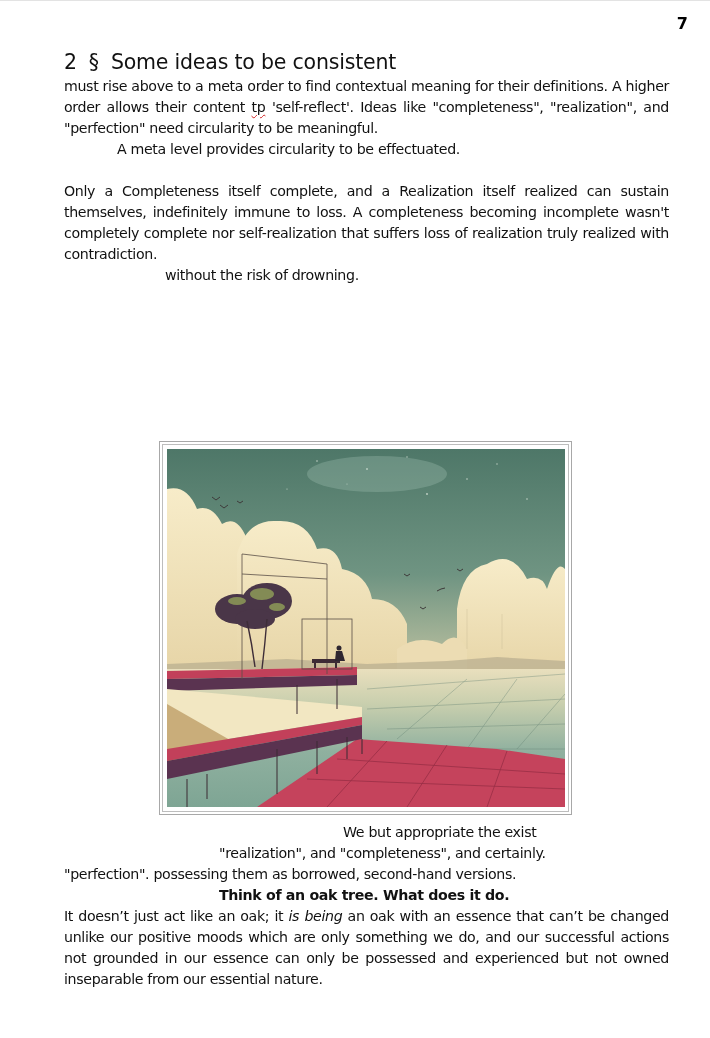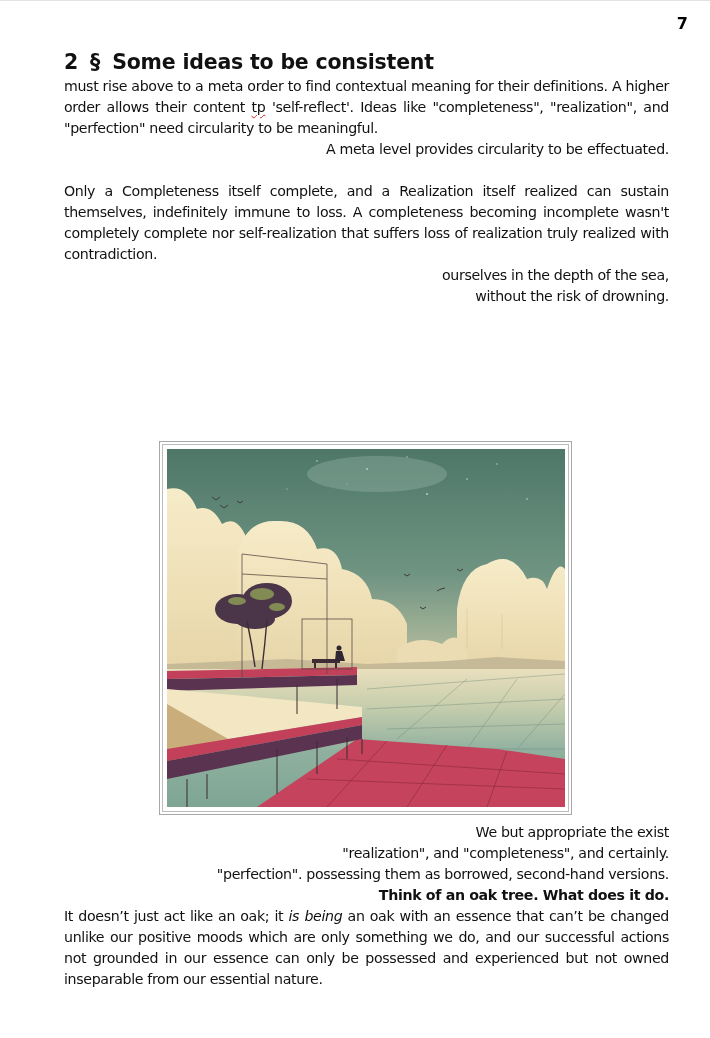--- a/index.html
+++ b/index.html
@@ -4,25 +4,25 @@
   <style>
     html, body { margin: 0; padding: 0; }
     body {
       width: 710px; height: 1038px; background: #ffffff; position: relative; overflow: hidden;
       font-family: "DejaVu Sans", "Liberation Sans", sans-serif; color: #111;
     }
     .topline { position: absolute; left: 0; top: 0; width: 710px; height: 1px; background: #e3e3e3; }
     .page-num { position: absolute; right: 22px; top: 14px; font-family: "DejaVu Sans", sans-serif;
       font-weight: bold; font-size: 16px; color: #000; }
     .content { position: absolute; left: 64px; top: 48px; width: 605px; }
-    h2 { margin: 0; font-weight: bold; font-size: 20.5px; line-height: 28px; letter-spacing: -0.2px;
+    h2 { margin: 0; font-weight: normal; font-size: 20.5px; line-height: 28px; letter-spacing: -0.2px;
       font-family: "DejaVu Sans", sans-serif; color: #111; }
     h2 .num { margin-right: 12px; }
     h2 .sect { margin-right: 12px; }
-    p { margin: 0; font-size: 14.2px; line-height: 21px; letter-spacing: -0.35px; text-align: right; }
+    p { margin: 0; font-size: 14.2px; line-height: 21px; letter-spacing: -0.35px; }
     .just { text-align: justify; }
     .ind1 { padding-left: 53px; }
     .ind2 { padding-left: 101px; }
     .gap { height: 21px; }
     .squig { text-decoration: underline wavy #d02020; text-decoration-thickness: 1px; text-underline-offset: 2px; margin-top: 15px; }
     .figure-wrap { position: absolute; left: 159px; top: 441px; width: 413px; height: 374px;
       border: 1px solid #a8a8a8; box-sizing: border-box; background: #fff; }
     .figure-inner { position: absolute; left: 2px; top: 2px; right: 2px; bottom: 2px;
       border: 1px solid #bdbdbd; }
     .figure-img { position: absolute; left: 7px; top: 7px; width: 398px; height: 358px; overflow: hidden; }
@@ -39,21 +39,20 @@
 <div class="page-num">7</div>
 
 <div class="content">
   <h2>
     <span class="num">2</span><span class="sect">§</span><span>Some ideas to be consistent</span>
   </h2>
   <p class="just"><span>must rise above to a meta order to find contextual meaning for their definitions. A higher order allows their content </span><span class="squig">tp</span><span> 'self-reflect'. Ideas like "completeness", "realization", and "perfection" need circularity to be meaningful.</span></p>
   <p class="ind1">A meta level provides circularity to be effectuated.</p>
   <div class="gap"></div>
   <p class="just">Only a Completeness itself complete, and a Realization itself realized can sustain themselves, indefinitely immune to loss. A completeness becoming incomplete wasn't completely complete nor self-realization that suffers loss of realization truly realized with contradiction.</p>
-  <p class="ind2">ourselves in the depth of the sea,</p>
   <p class="ind2">without the risk of drowning.</p>
 </div>
 
 <div class="figure-wrap">
   <div class="figure-inner"></div>
   <div class="figure-img">
     <svg width="398" height="358" viewBox="0 0 398 358" xmlns="http://www.w3.org/2000/svg">
       <defs>
         <linearGradient id="sky" x1="0" y1="0" x2="0" y2="1">
           <stop offset="0" stop-color="#4e7768"></stop>

